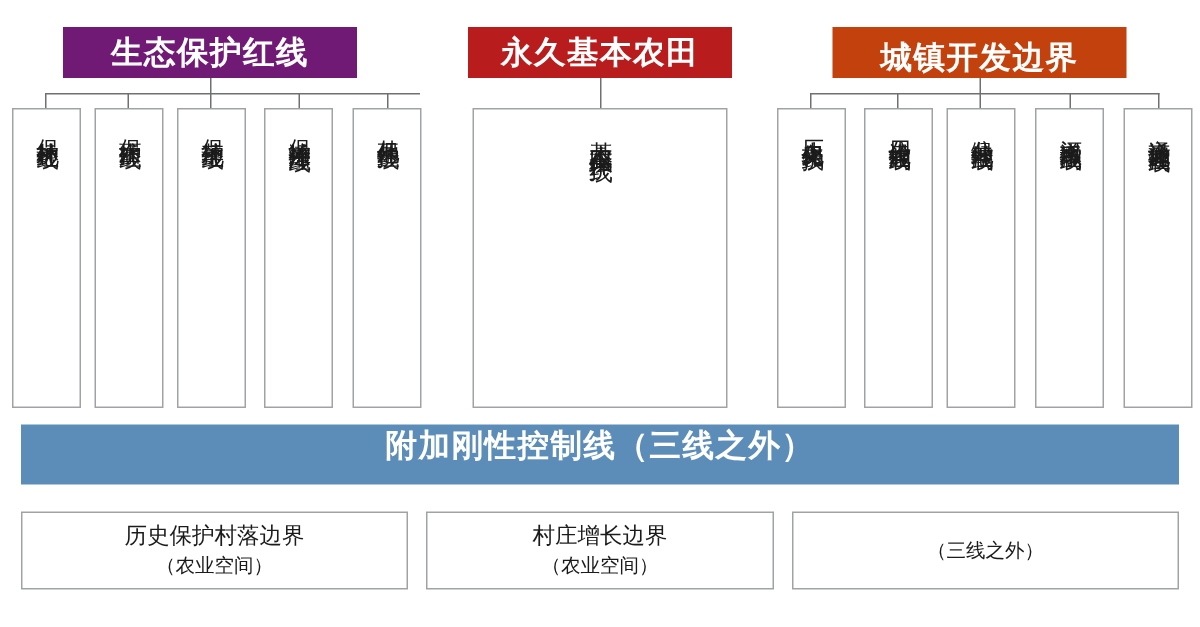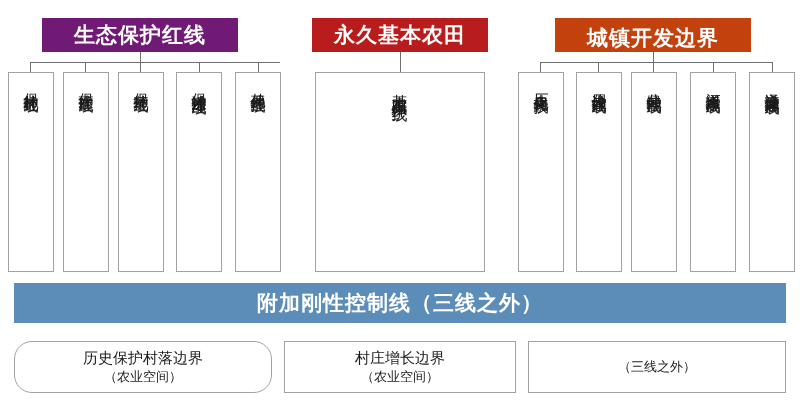--- a/index.html
+++ b/index.html
@@ -79,21 +79,20 @@
   
   .banner {
     position: absolute;
     left: 14px;
     top: 283px;
     width: 772px;
     height: 40px;
     background: #5b8db8;
     color: #ffffff;
     display: flex;
-    align-items: center;
     justify-content: center;
     font-size: 21px;
     font-weight: bold;
     letter-spacing: 1px;
     box-sizing: border-box;
   }
 
   
   .bbox {
     position: absolute;
@@ -103,21 +102,21 @@
     background: #ffffff;
     box-sizing: border-box;
     display: flex;
     flex-direction: column;
     align-items: center;
     justify-content: center;
     color: #1b1b1b;
   }
   .bbox .l1 { font-size: 15px; line-height: 1.35; }
   .bbox .l2 { font-size: 13px; line-height: 1.35; }
-  .bbox-1 { left: 14px;  width: 258px; border-radius: 18px; }
+  .bbox-1 { left: 14px;  width: 258px; }
   .bbox-2 { left: 284px; width: 232px; }
   .bbox-3 { left: 528px; width: 258px; }
 </style>
 </head>
 <body>
 
 <div id="root">
 
   <div class="group-header hdr-eco">
     <span>生态保护红线</span>

